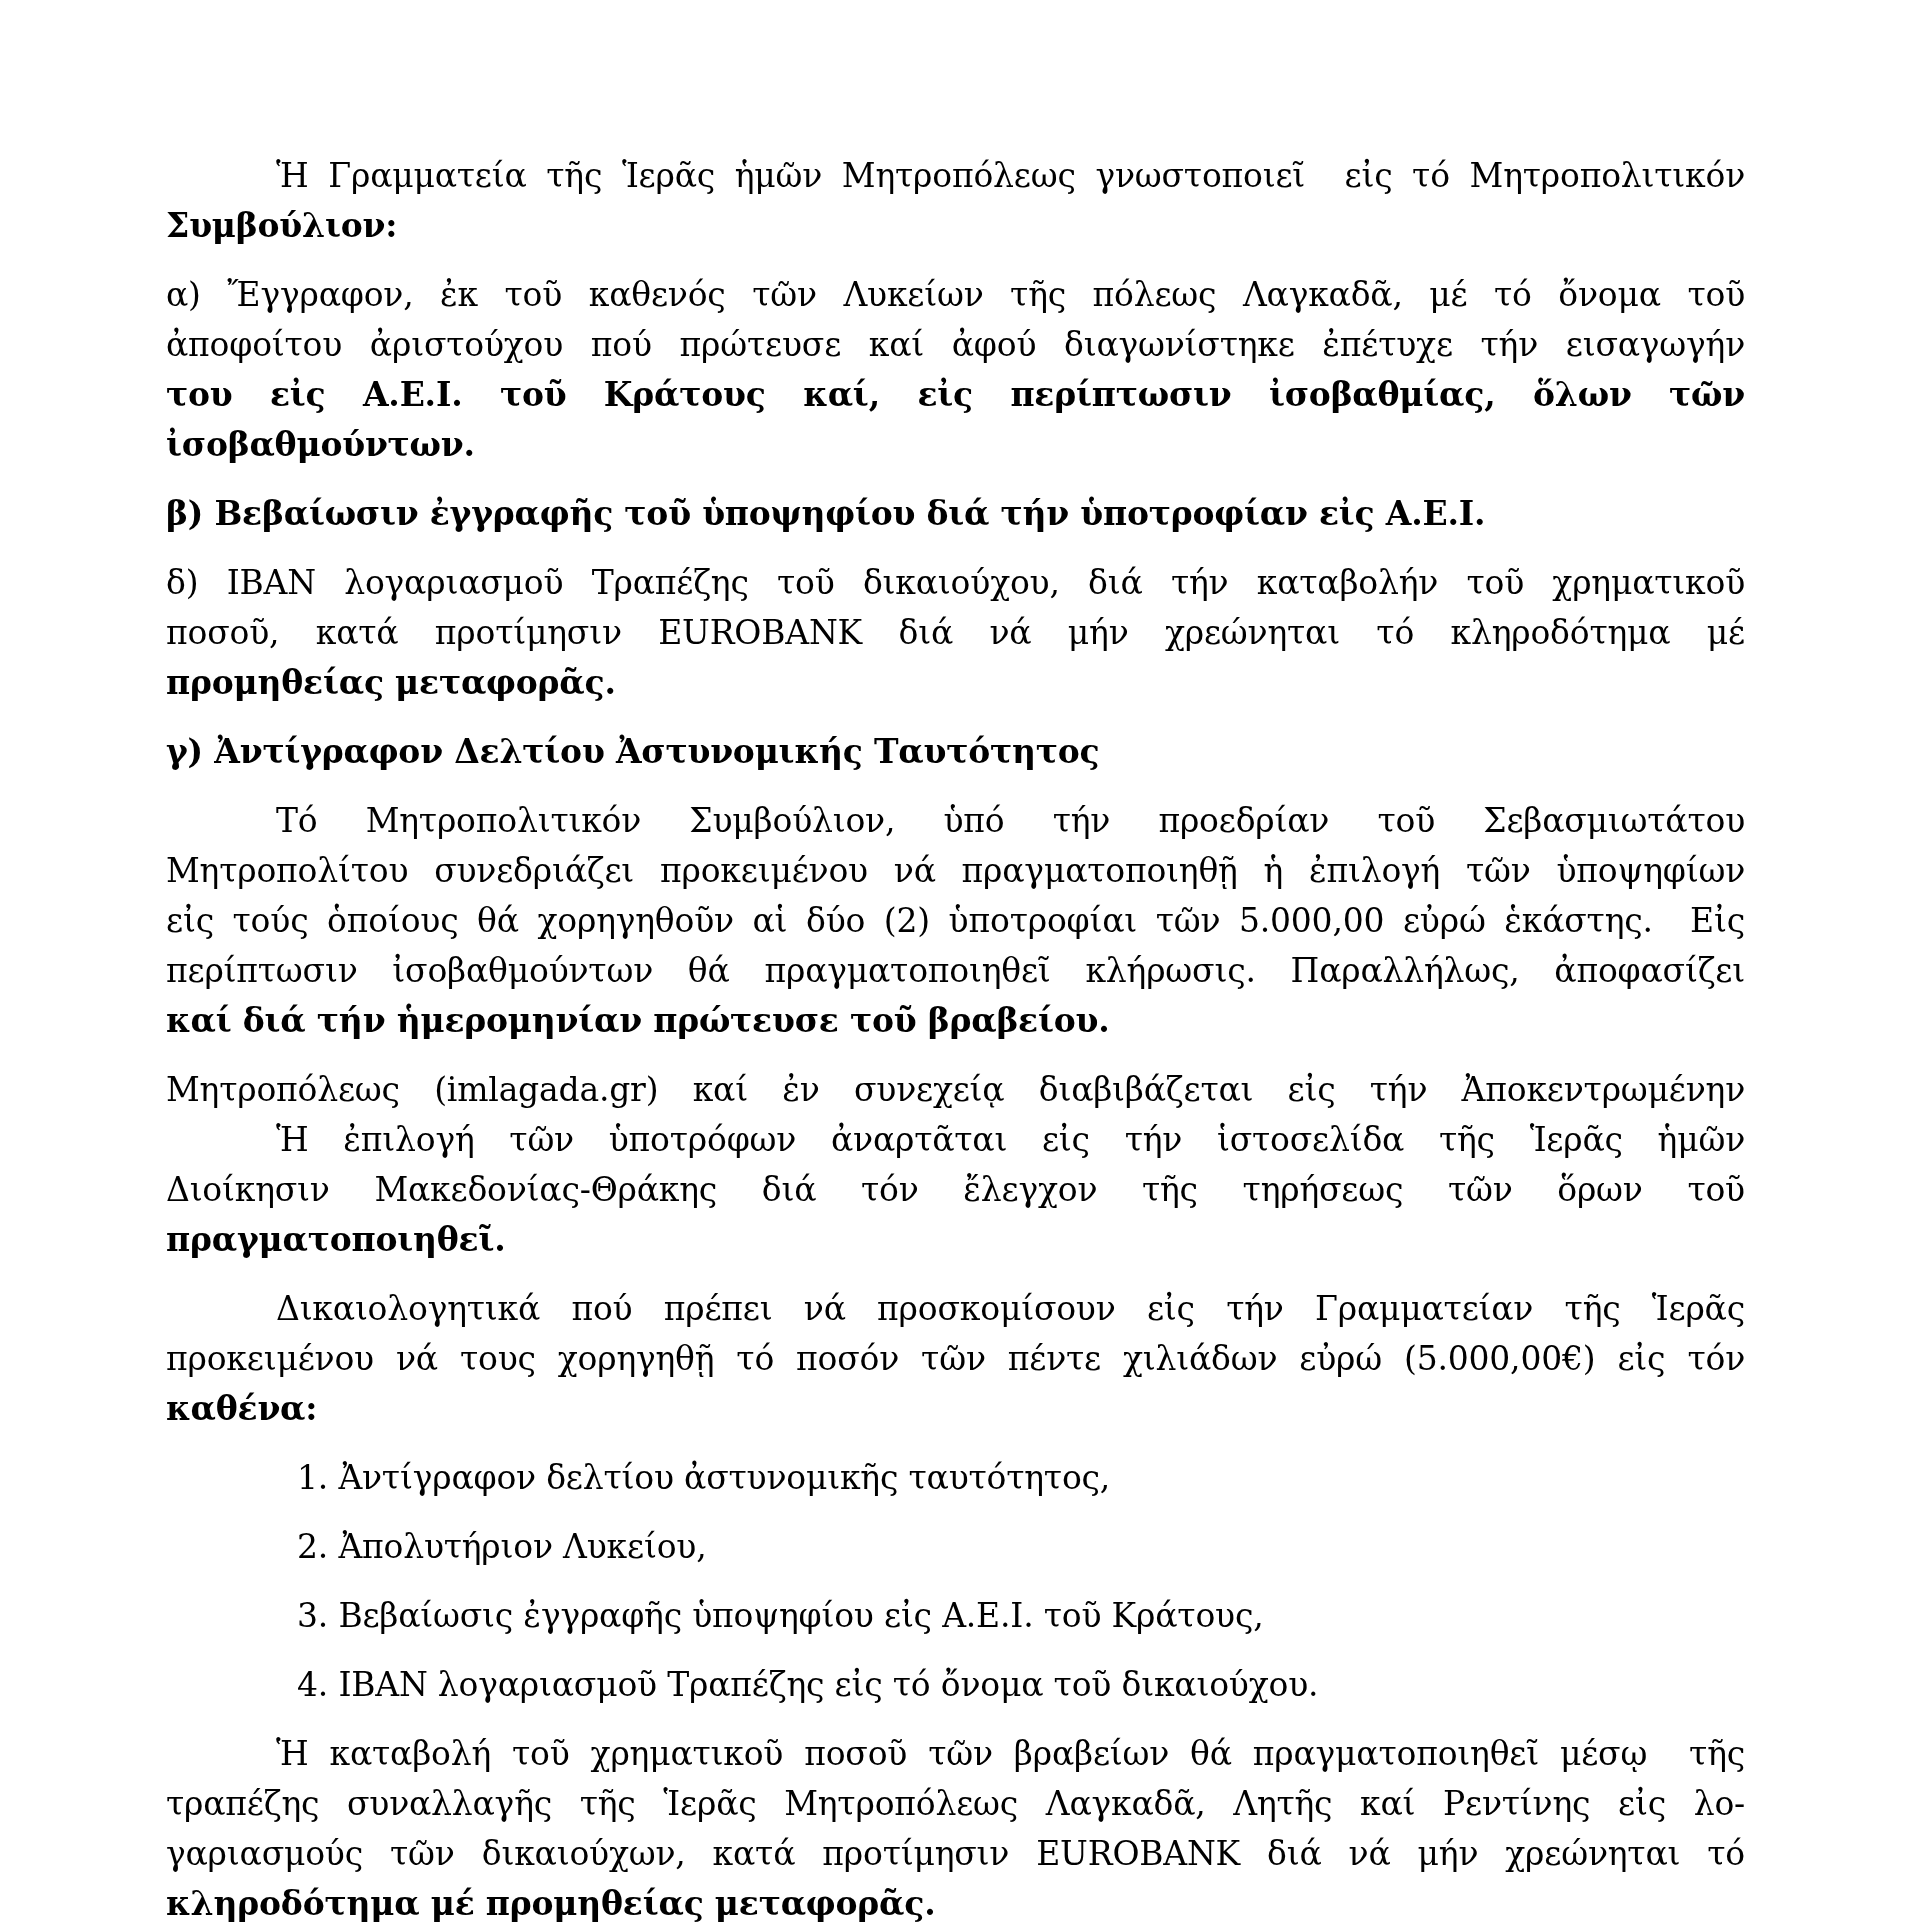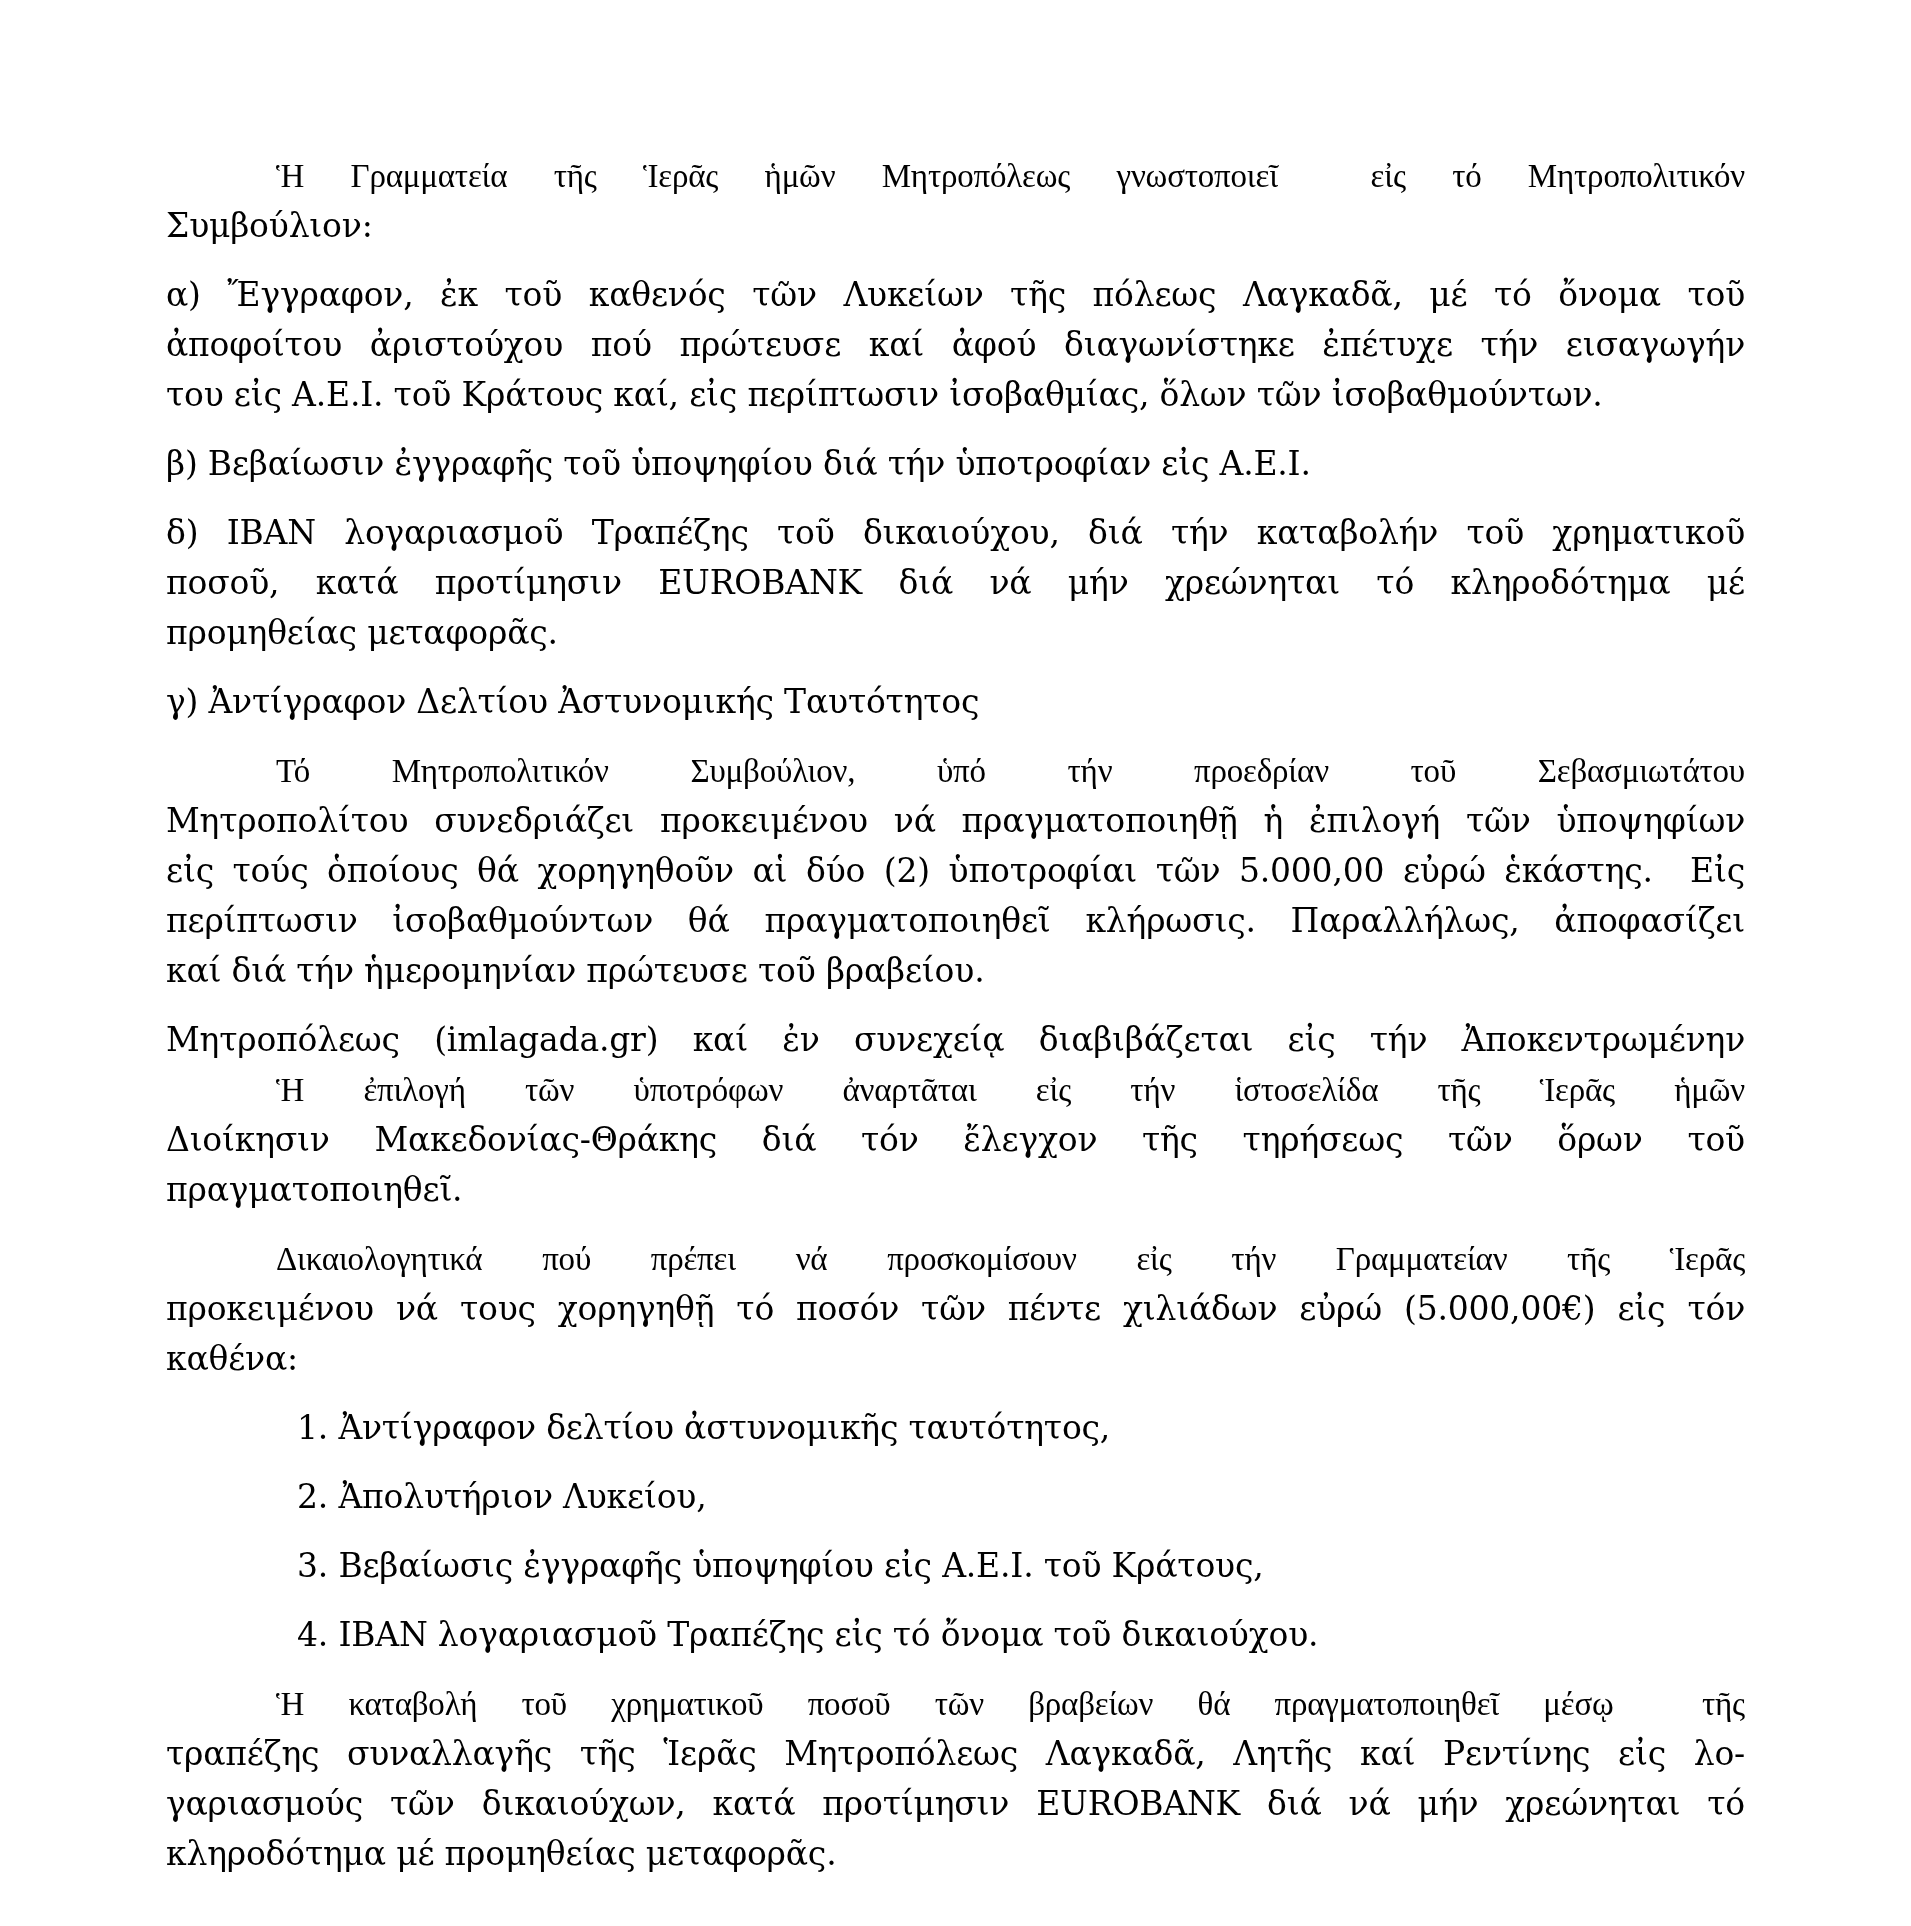--- a/index.html
+++ b/index.html
@@ -20,22 +20,22 @@
     font-size: 33px;
     line-height: 50px;
     letter-spacing: -0.2px;
   }
   .para { margin: 19px 0 0 0; }
   .para.first { margin-top: 0; }
   .line {
     text-align: justify;
     text-align-last: justify;
   }
-  .line.last { text-align-last: left; }
-  .line.indent { padding-left: 110px; font-family: Liberation Serif, serif; }
+  .line.last { text-align-last: left; font-weight: bold; }
+  .line.indent { padding-left: 110px; }
   .list-item {
     margin: 19px 0 0 0;
     padding-left: 131px;
     text-align: left;
   }
 </style>
 </head>
 <body>
 
 <div class="doc">

